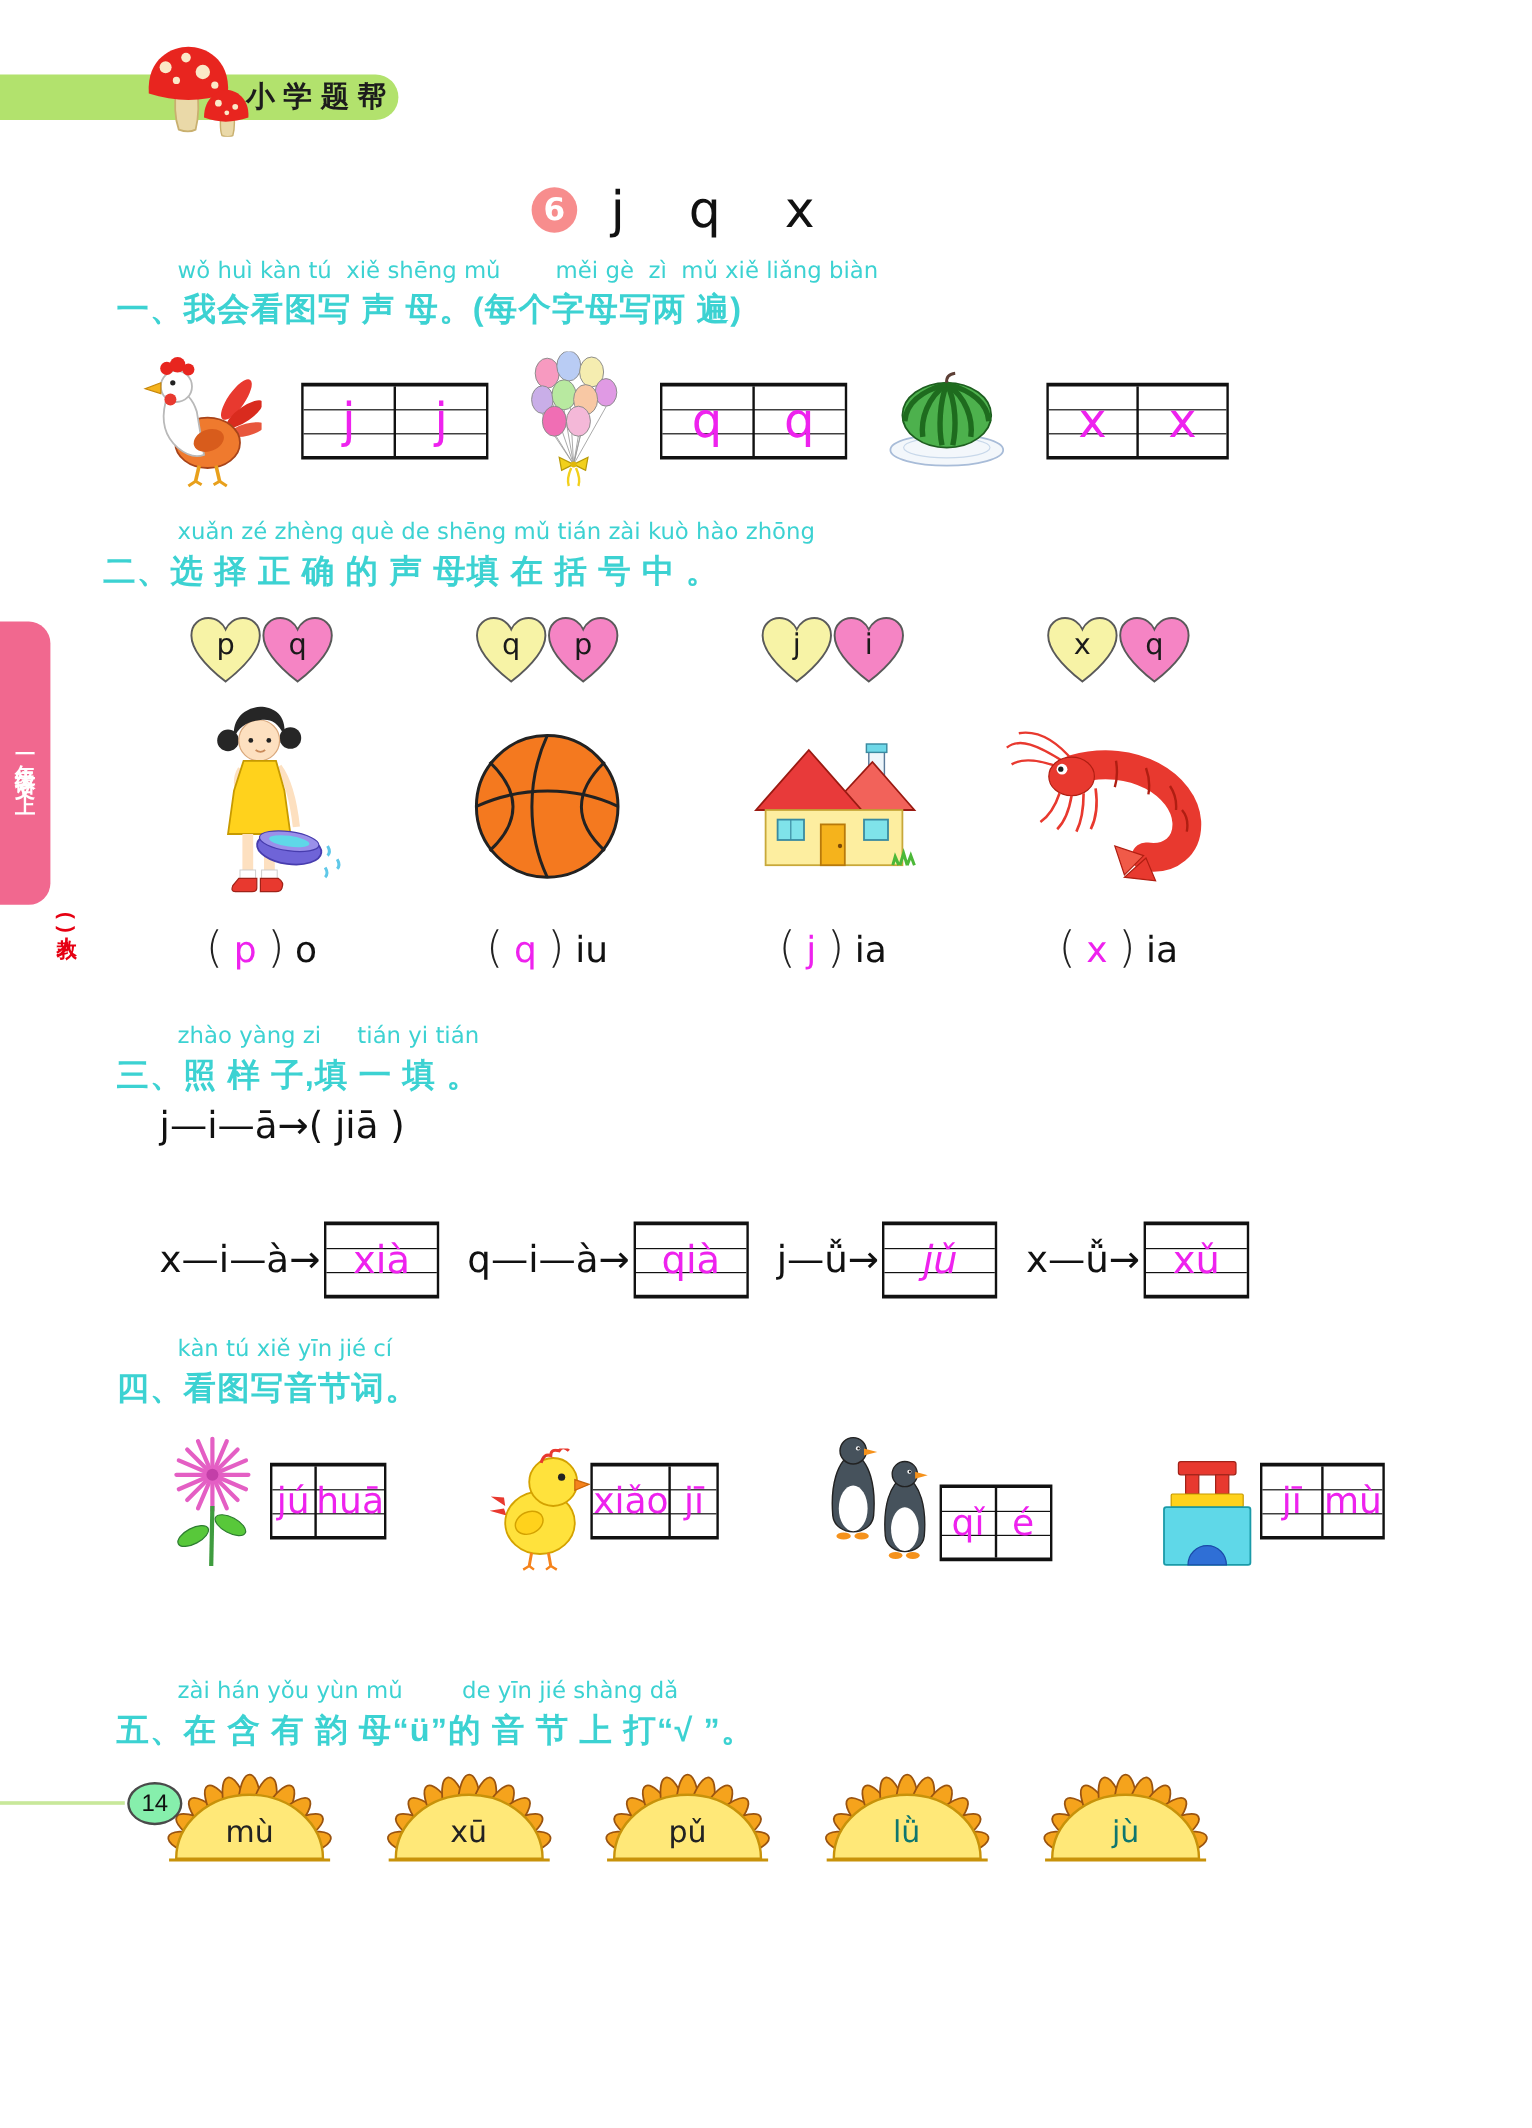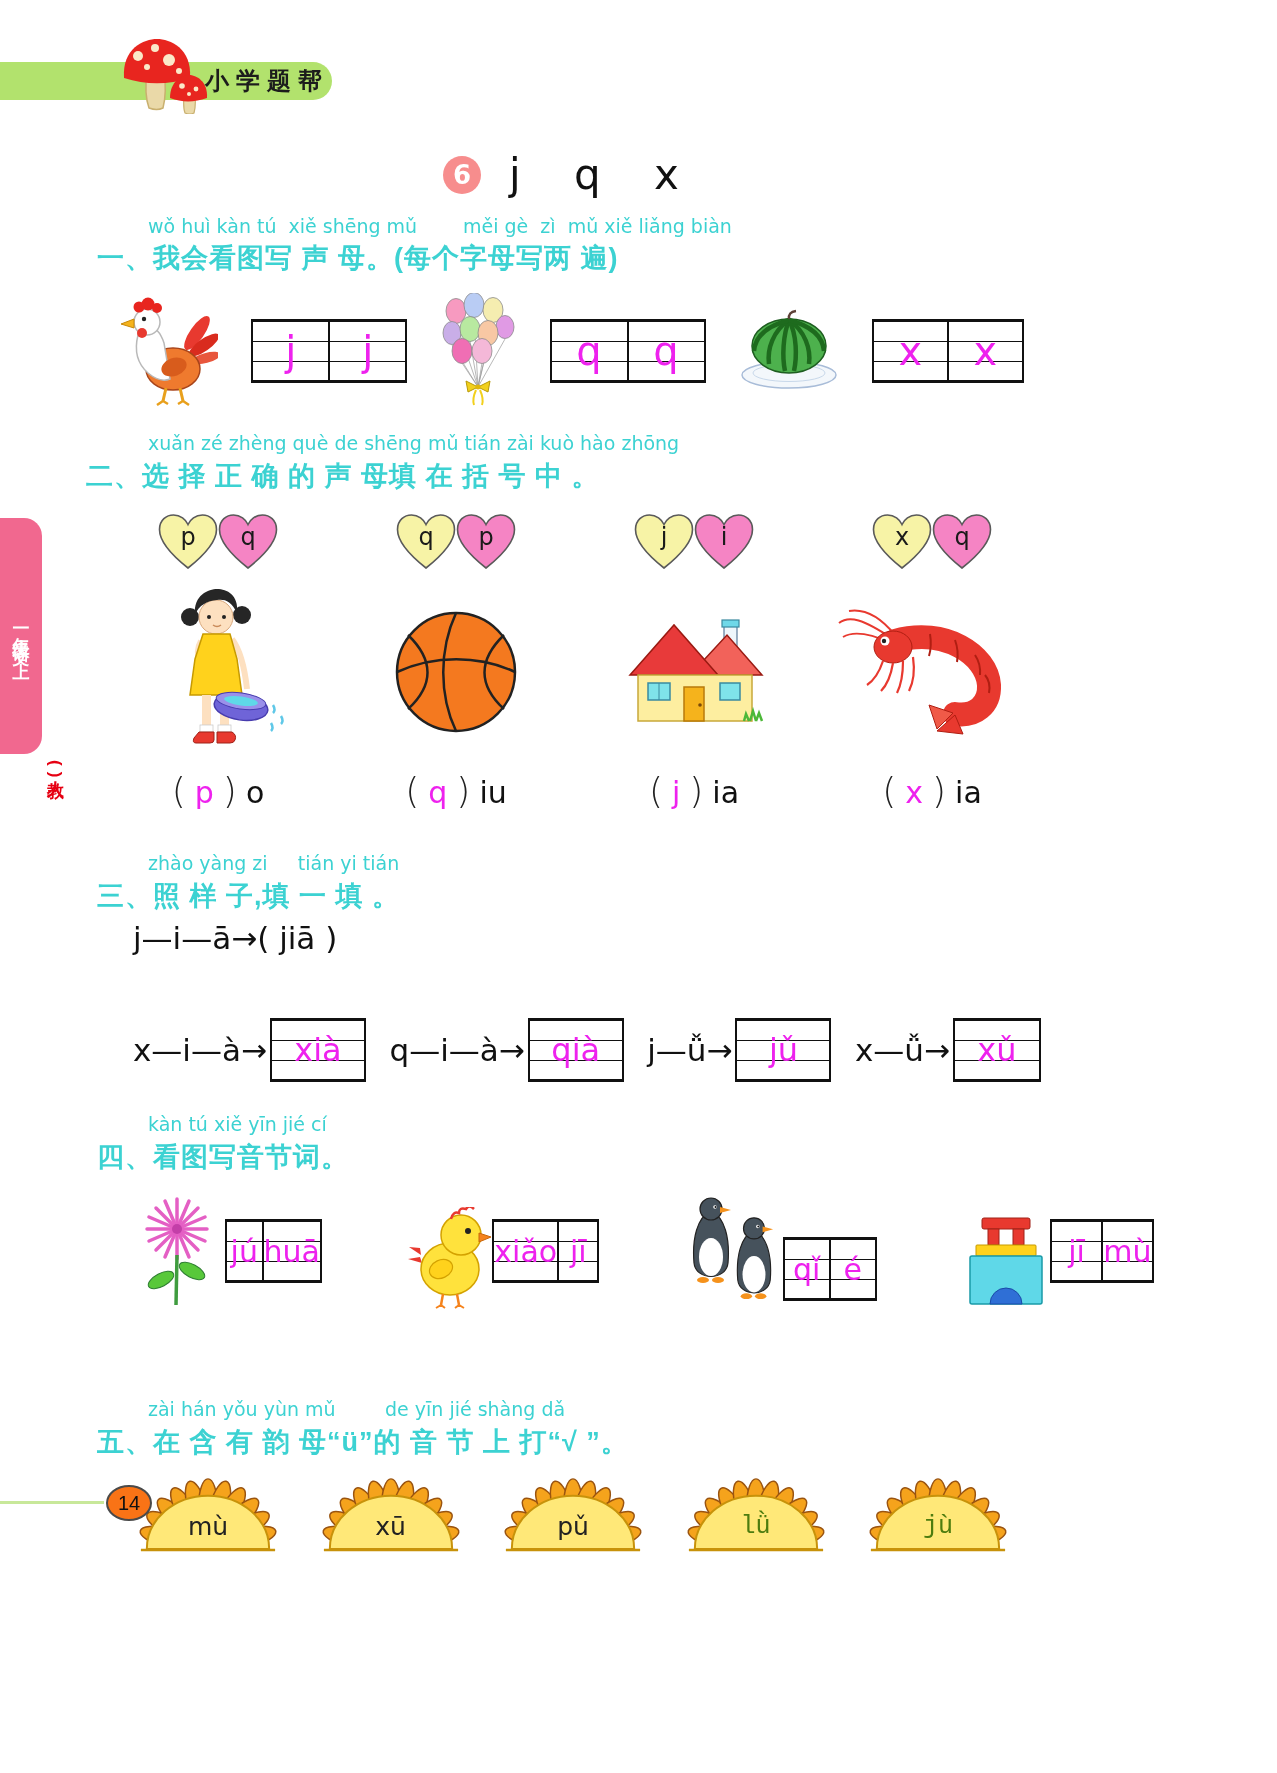--- a/index.html
+++ b/index.html
@@ -86,28 +86,28 @@
   .s4row { position: absolute; left: 130px; top: 1183px; width: 1024px;
            display: flex; justify-content: space-between; }
   .s4col { width: 192px; display: flex; flex-direction: row; align-items: center; }
   .s4img { height: 128px; display: flex; align-items: flex-end; justify-content: center; margin-bottom: 8px; }
   .s5row { position: absolute; left: 133px; top: 1470px; width: 880px;
            display: flex; justify-content: space-between; }
   .sunflower { position: relative; width: 150px; height: 82px; }
   .sunflower svg { position: absolute; inset: 0; }
   .syl { position: absolute; left: 0; right: 0; top: 42px; text-align: center;
          font-family: "DejaVu Sans", sans-serif; font-size: 25px; color: #222; }
-  .syl.magenta { color: #4d7c0f; font-family: Liberation Mono, monospace; }
+  .syl.magenta { color: #0f766e; }
   
   .footer-line { position: absolute; left: 0; top: 1501px; width: 104px; height: 3px; background: #c8e89a; }
   .page-badge {
     position: absolute; left: 106px; top: 1485px; width: 46px; height: 36px;
     border: 2px solid #4a4a4a; border-radius: 50%;
     display: flex; align-items: center; justify-content: center;
-    font-size: 20px; color: #111; background: #f97316;
+    font-size: 20px; color: #111; background: #86efac;
   }
 </style>
 </head>
 <body>
 
 <svg width="0" height="0" style="position:absolute">
   <defs>
     <symbol id="heartShape" viewBox="0 0 64 60">
       <path d="M32 56 C13 41 3.5 28.5 3.5 17.5 C3.5 8 10.5 3 17.5 3 C24.5 3 29.8 7.5 32 12.5 C34.2 7.5 39.5 3 46.5 3 C53.5 3 60.5 8 60.5 17.5 C60.5 28.5 51 41 32 56 Z" stroke="#5a5a5a" stroke-width="1.6"></path>
     </symbol>
@@ -421,21 +421,21 @@
       </div>
     </div>
     <div class="s3item">
       <span class="s3prompt">q—i—à→</span>
       <div class="pgrid small" style="width:96px;">
         <span class="cell">qià</span>
       </div>
     </div>
     <div class="s3item">
       <span class="s3prompt">j—ǚ→</span>
-      <div class="pgrid small" style="width:96px;">
+      <div class="pgrid small" style="width:96px;font-style:italic;">
         <span class="cell">jǔ</span>
       </div>
     </div>
     <div class="s3item">
       <span class="s3prompt">x—ǚ→</span>
       <div class="pgrid small" style="width:88px;">
         <span class="cell">xǔ</span>
       </div>
     </div>
   </div>

